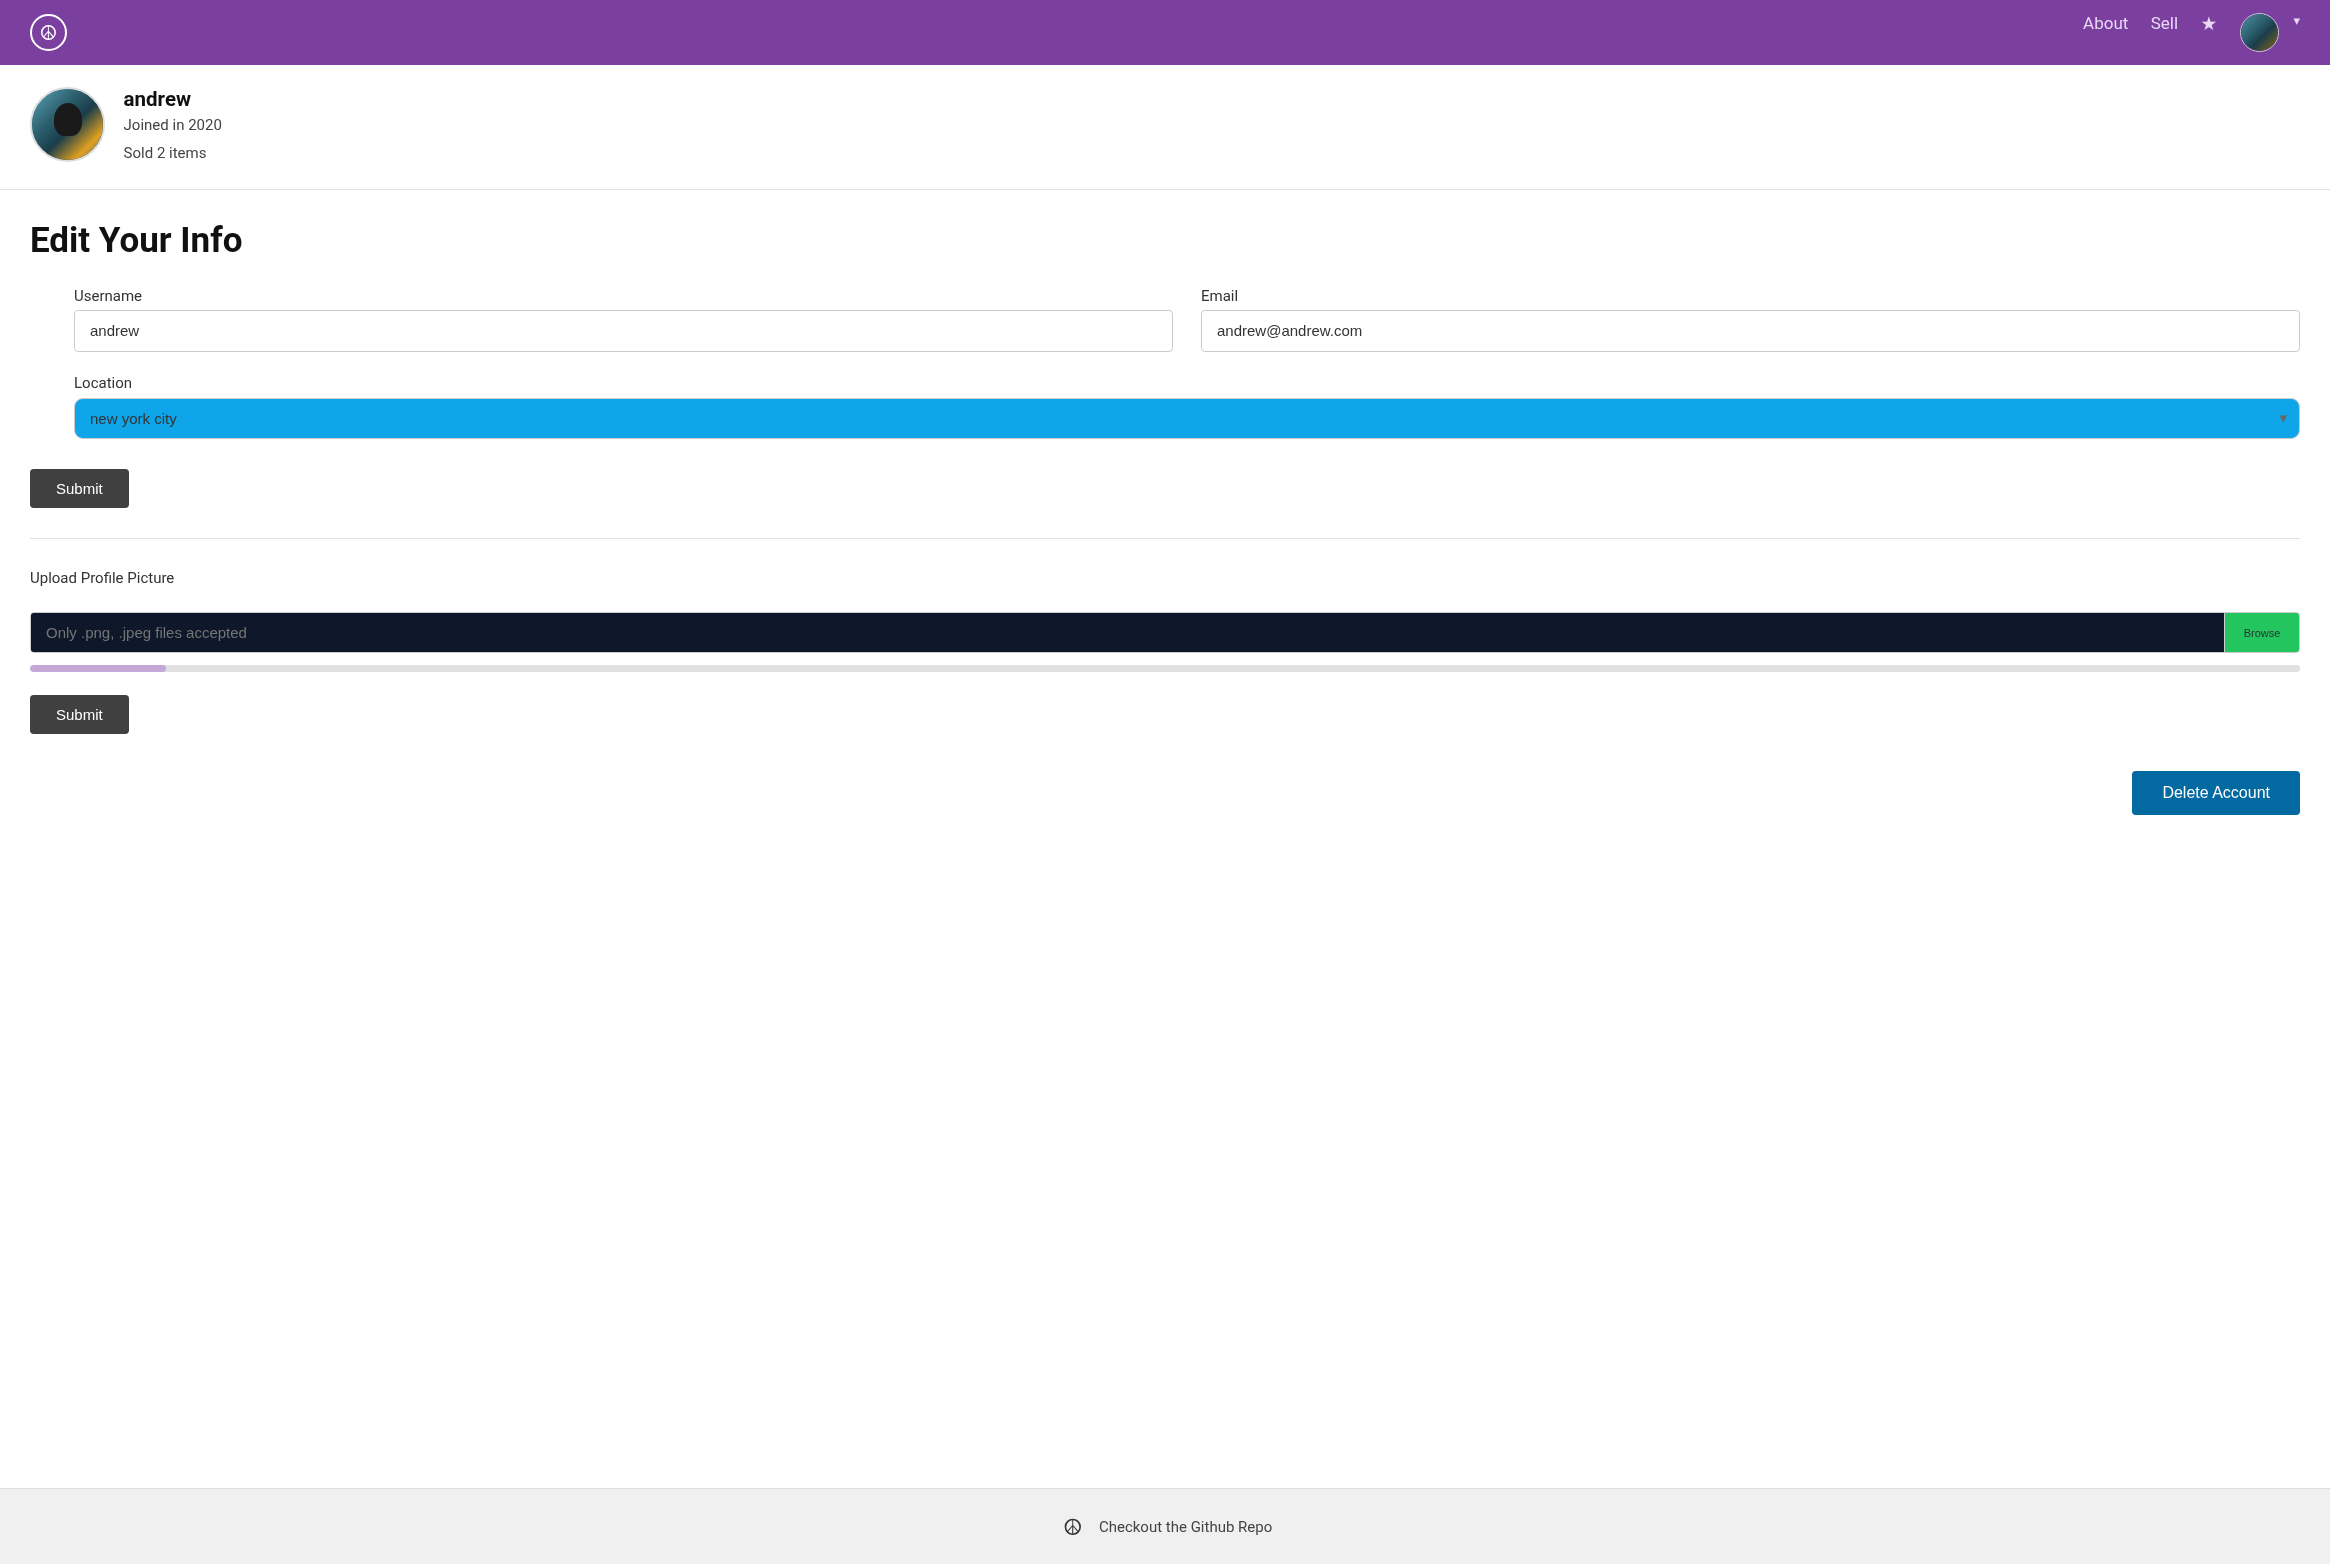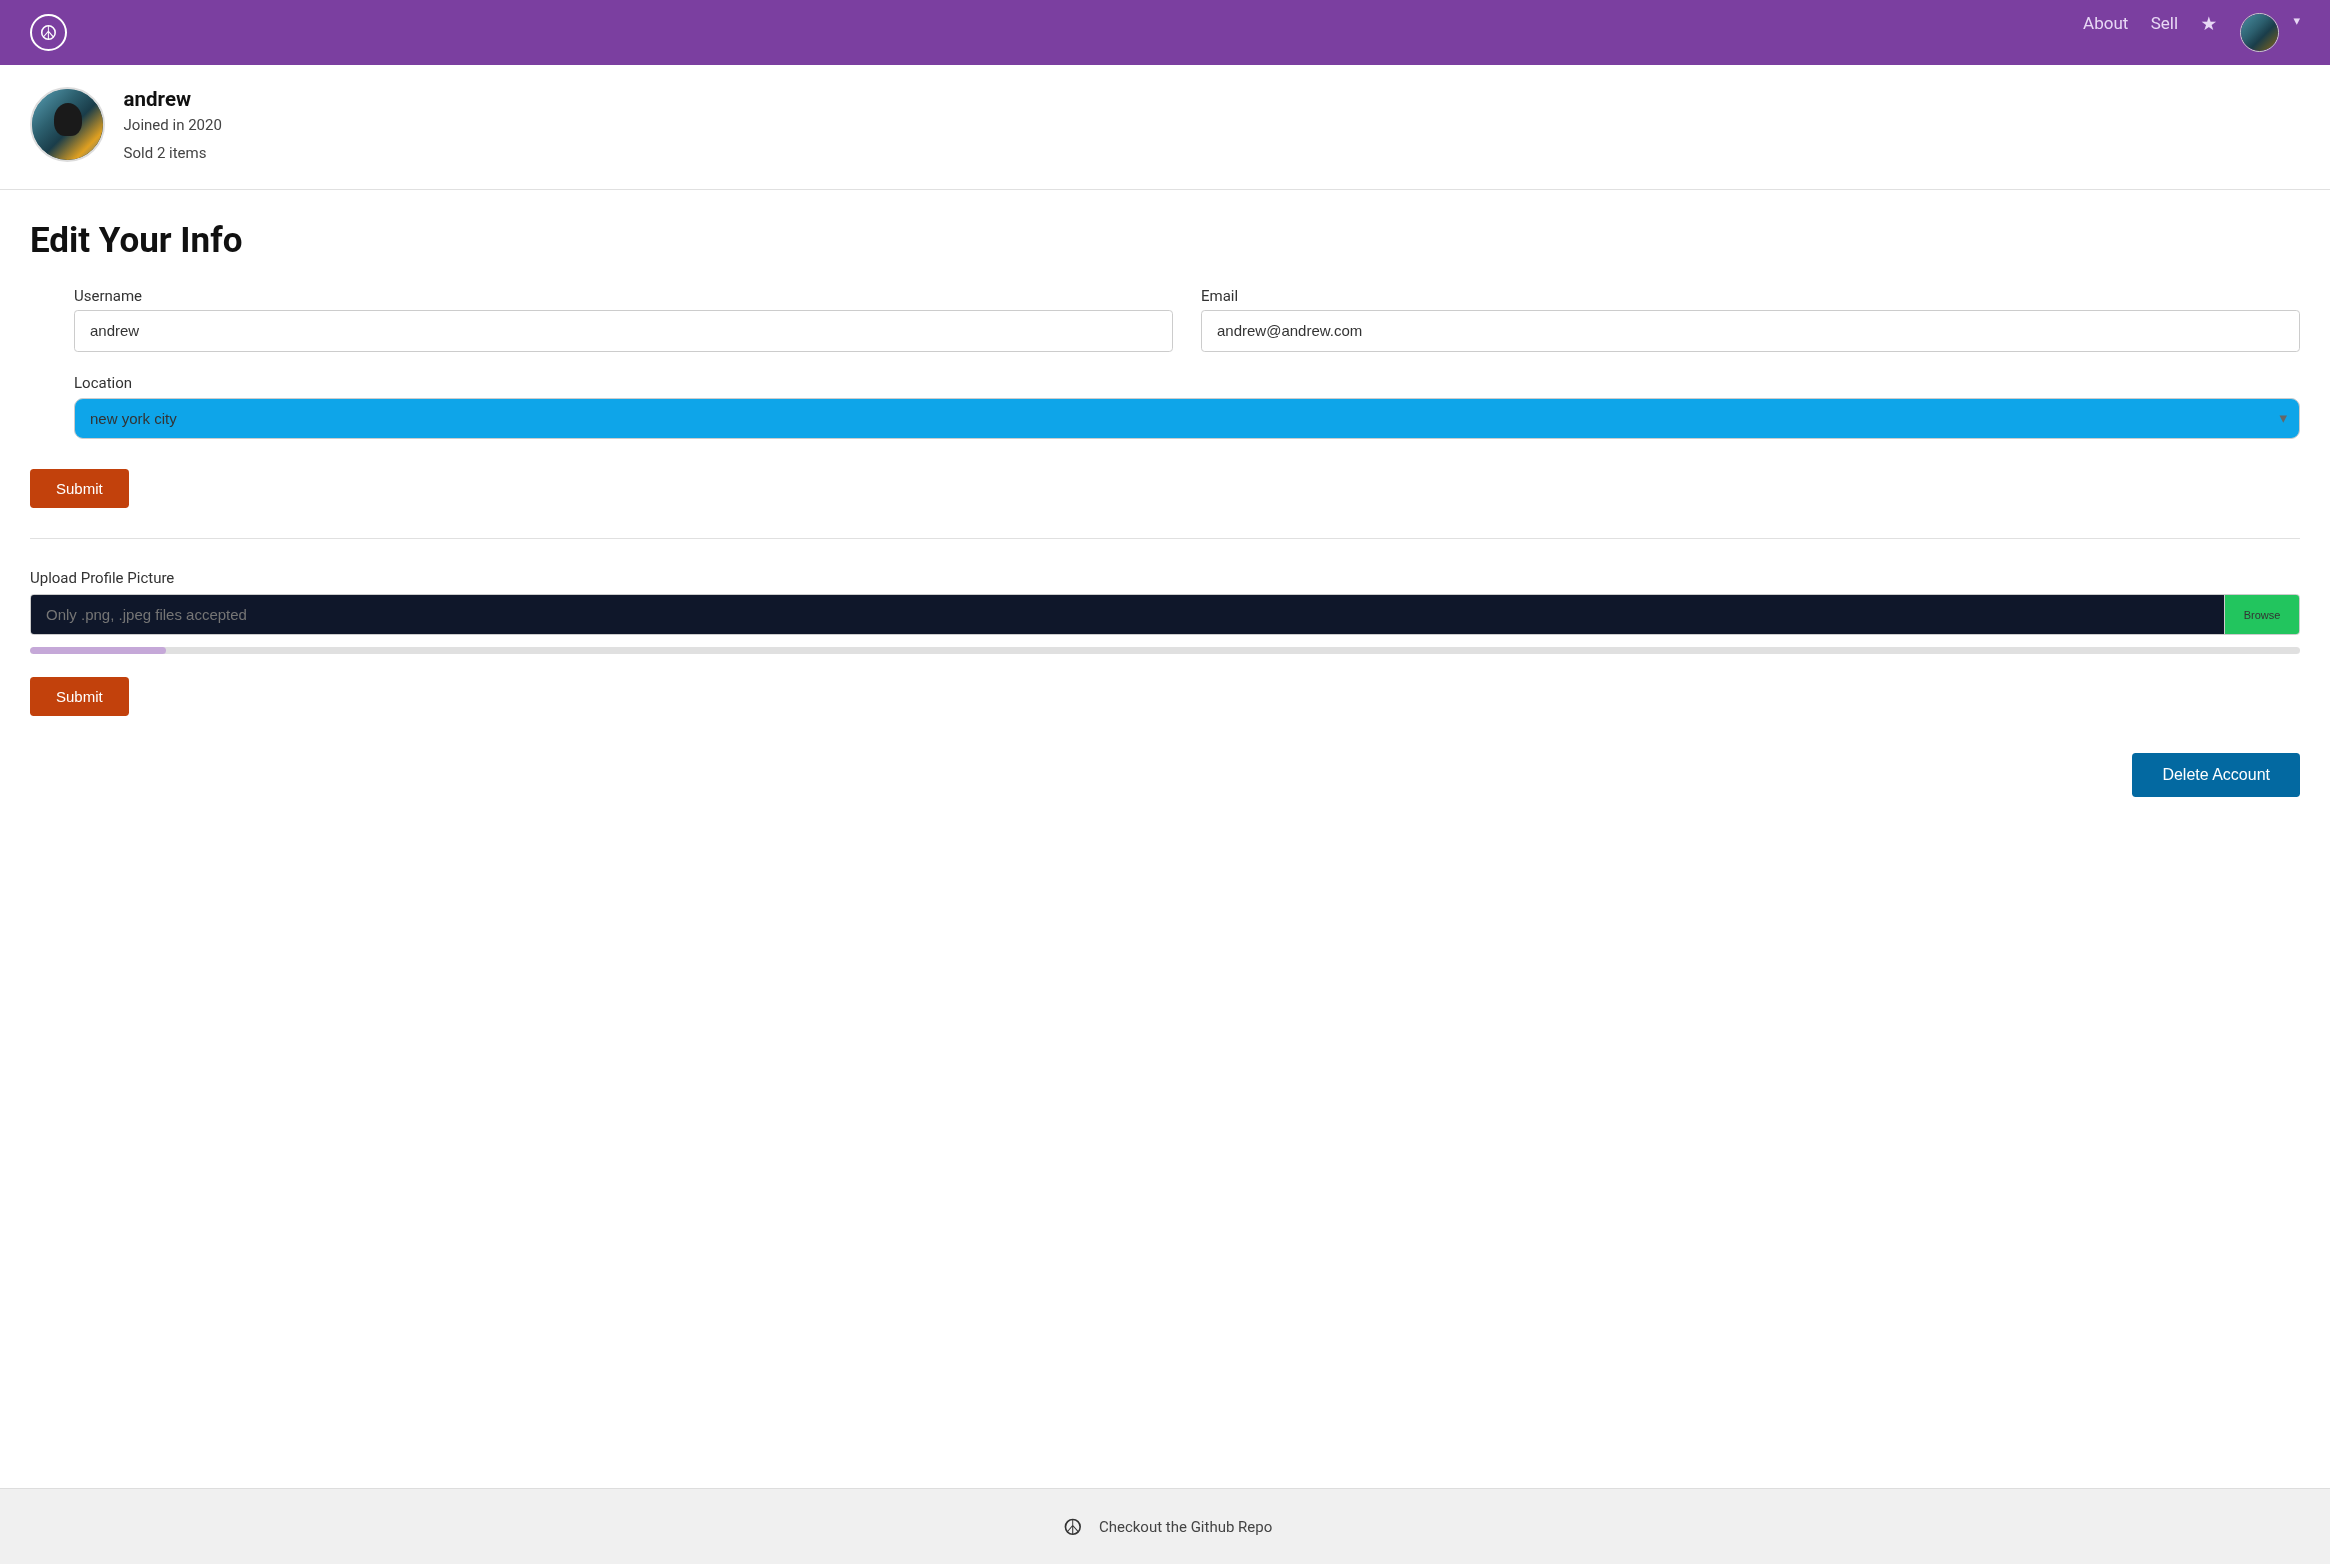--- a/index.html
+++ b/index.html
@@ -219,21 +219,21 @@
       position: absolute;
       right: 13px;
       top: 50%;
       transform: translateY(-50%);
       pointer-events: none;
       color: #666;
       font-size: 15px;
     }
 
     .btn-submit {
-      background: #c2410c;
+      background: #404040;
       color: #fff;
       border: none;
       border-radius: 3.7px;
       padding: 11.2px 26px;
       font-size: 15px;
       cursor: pointer;
       margin-top: 7.5px;
     }
 
     .section-divider {
@@ -242,21 +242,21 @@
       margin: 30px 0;
     }
 
     .upload-section {
       margin-bottom: 15px;
     }
 
     .upload-label {
       font-size: 15px;
       color: #333;
-      margin-bottom: 7px;
+      margin-bottom: 25px;
       display: block;
     }
 
     .file-input-wrapper {
       display: flex;
       border: 0.9px solid #ccc;
       border-radius: 3.7px;
       overflow: hidden;
       width: 100%;
     }

